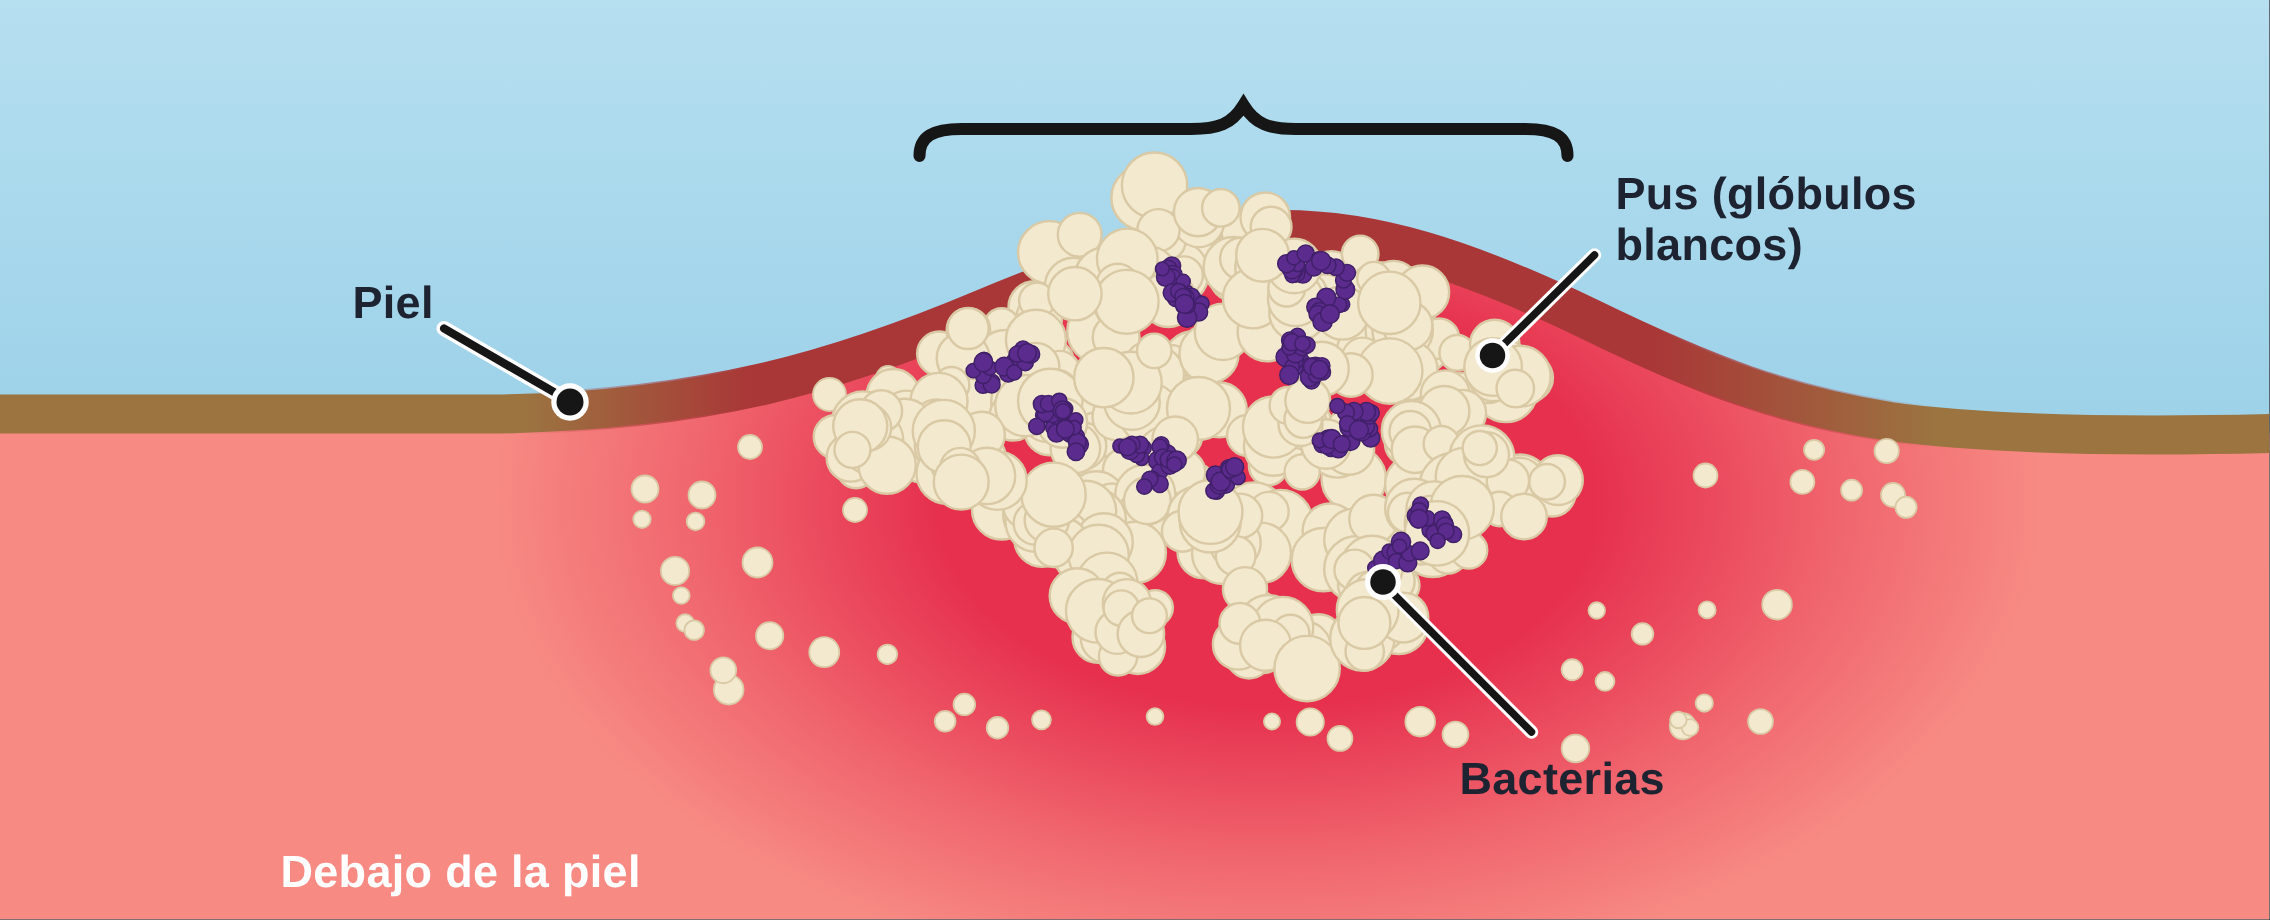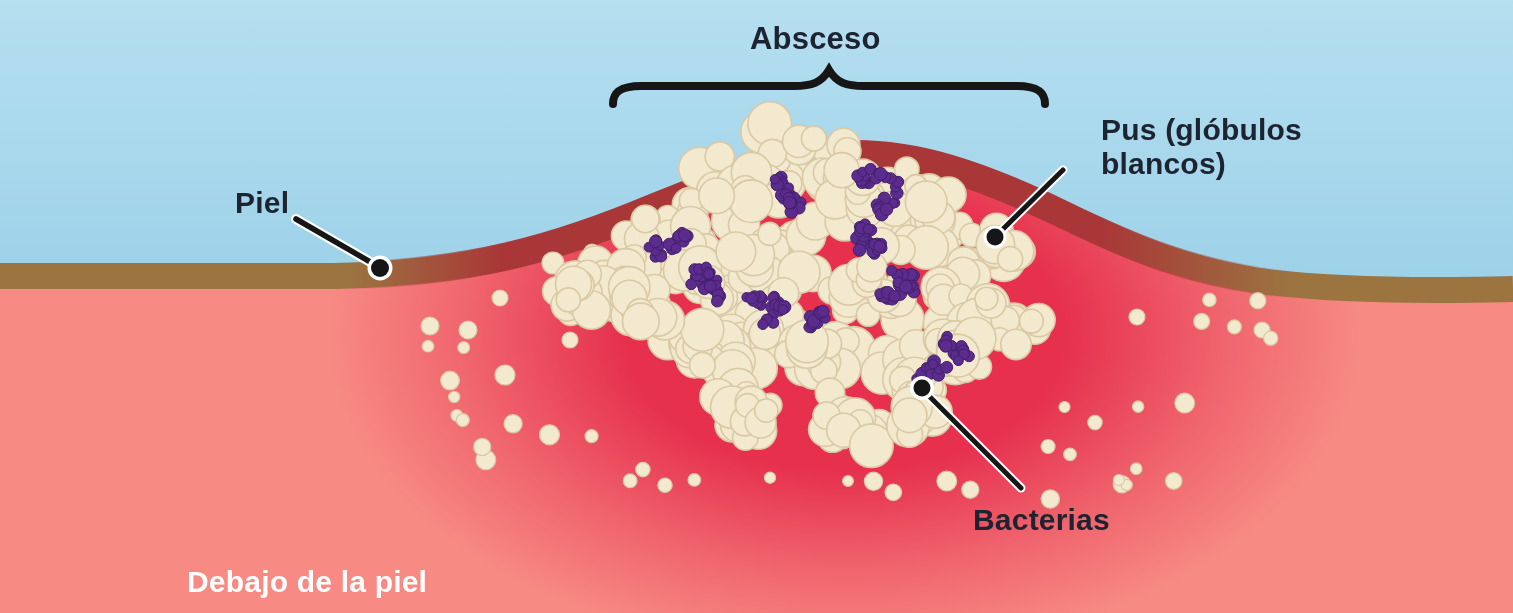--- a/index.html
+++ b/index.html
@@ -29,21 +29,21 @@
     position:absolute;
     font-weight:bold;
     font-size:30px;
     color:var(--label-dark);
     letter-spacing:0.2px;
     white-space:nowrap;
     user-select:none;
   }
   .lbl.absceso{left:750px;top:21px;font-size:31px;}
   .lbl.piel{left:235px;top:186px;}
-  .lbl.pus{left:1077px;top:113px;width:250px;white-space:normal;line-height:34px;margin-left:24px;}
+  .lbl.pus{left:1077px;top:113px;width:250px;white-space:normal;line-height:34px;}
   .lbl.bacterias{left:973px;top:503px;}
   .lbl.debajo{left:187px;top:565px;color:var(--label-white);}
 </style>
 </head>
 <body>
 
 <div class="stage">
 
   <svg id="scene" width="1513" height="613" viewBox="0 0 1513 613">
     <defs>
@@ -797,18 +797,17 @@
     </g>
 
     <g>
       <line x1="924" y1="391" x2="1021" y2="488" stroke="#ffffff" stroke-width="9" stroke-linecap="round"></line>
       <line x1="924" y1="391" x2="1021" y2="488" style="stroke:var(--pointer-black)" stroke-width="5" stroke-linecap="round"></line>
       <circle cx="922" cy="388" r="12" fill="#ffffff"></circle>
       <circle cx="922" cy="388" r="8.5" style="fill:var(--pointer-black)"></circle>
     </g>
   </svg>
 
-  <div class="lbl absceso">Absceso</div>
   <div class="lbl piel">Piel</div>
   <div class="lbl pus">Pus (glóbulos blancos)</div>
   <div class="lbl debajo">Debajo de la piel</div>
   <div class="lbl bacterias">Bacterias</div>
 </div>
 
 </body></html>

